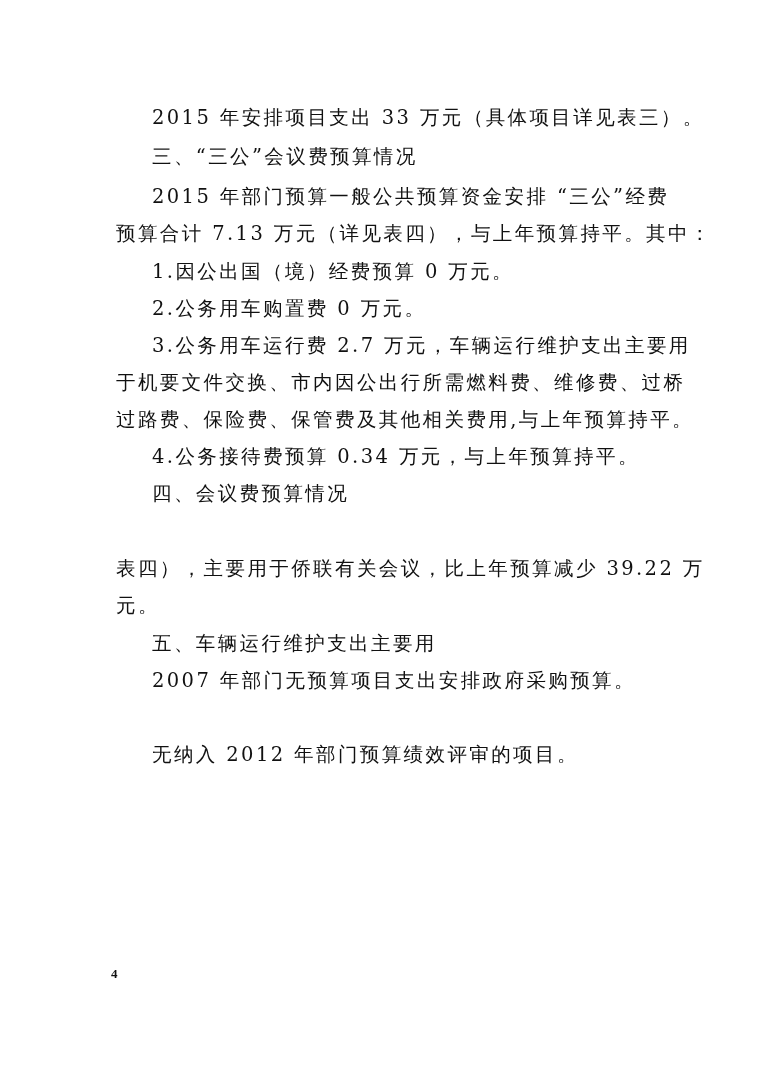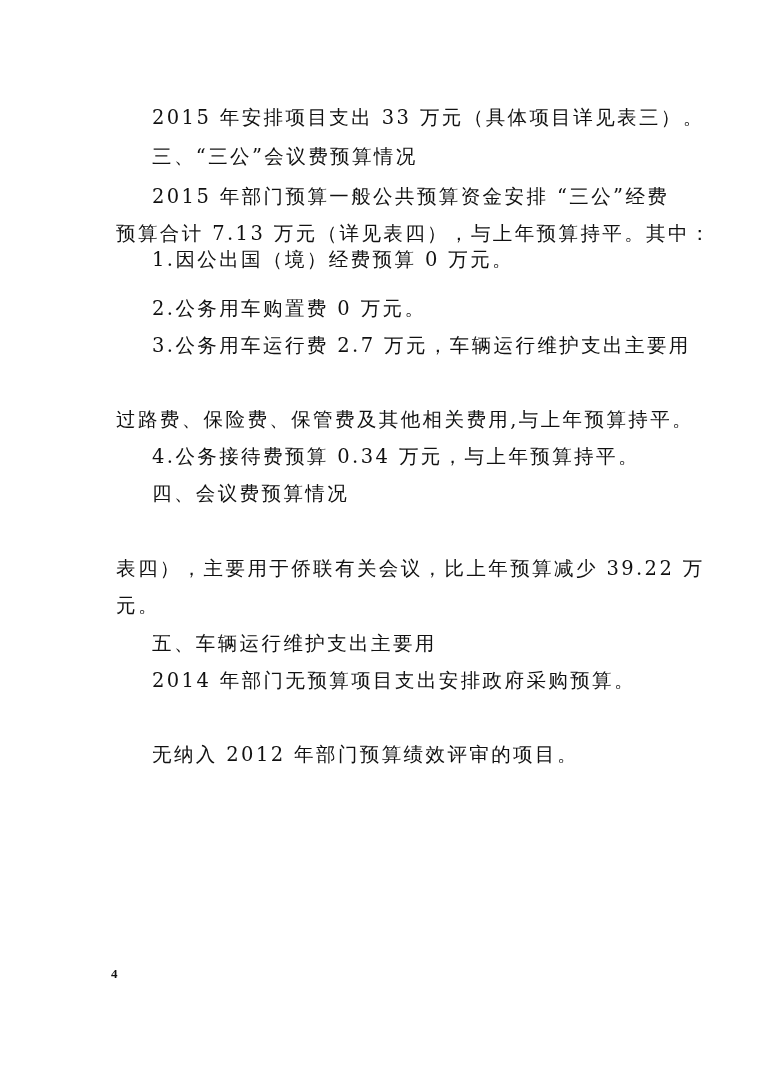--- a/index.html
+++ b/index.html
@@ -13,26 +13,27 @@
                font-family: "Liberation Serif", serif; }
   </style>
 </head>
 <body>
 
 <div class="page">
   <div class="line indent" style="top:106px">2015 年安排项目支出 33 万元（具体项目详见表三）。</div>
   <div class="line indent" style="top:145px">三、“三公”会议费预算情况</div>
   <div class="line indent" style="top:185px">2015 年部门预算一般公共预算资金安排 “三公”经费</div>
   <div class="line flush" style="top:222px">预算合计 7.13 万元（详见表四），与上年预算持平。其中：</div>
-  <div class="line indent" style="top:248px">1.因公出国（境）经费预算 0 万元。</div>
+  <div class="line indent" style="top:260px">1.因公出国（境）经费预算 0 万元。</div>
   <div class="line indent" style="top:297px">2.公务用车购置费 0 万元。</div>
   <div class="line indent" style="top:334px">3.公务用车运行费 2.7 万元，车辆运行维护支出主要用</div>
+  <div class="line flush" style="top:371px">于机要文件交换、市内因公出行所需燃料费、维修费、过桥</div>
   <div class="line flush" style="top:408px">过路费、保险费、保管费及其他相关费用,与上年预算持平。</div>
   <div class="line indent" style="top:445px">4.公务接待费预算 0.34 万元，与上年预算持平。</div>
   <div class="line indent" style="top:482px">四、会议费预算情况</div>
   <div class="line flush" style="top:557px">表四），主要用于侨联有关会议，比上年预算减少 39.22 万</div>
   <div class="line flush" style="top:594px">元。</div>
   <div class="line indent" style="top:632px">五、车辆运行维护支出主要用</div>
-  <div class="line indent" style="top:669px">2014 年部门无预算项目支出安排政府采购预算。</div>
+  <div class="line indent" style="top:669px">2007 年部门无预算项目支出安排政府采购预算。</div>
   <div class="line indent" style="top:743px">无纳入 2012 年部门预算绩效评审的项目。</div>
 
   <div class="pagenum">4</div>
 </div>
 
 </body></html>

